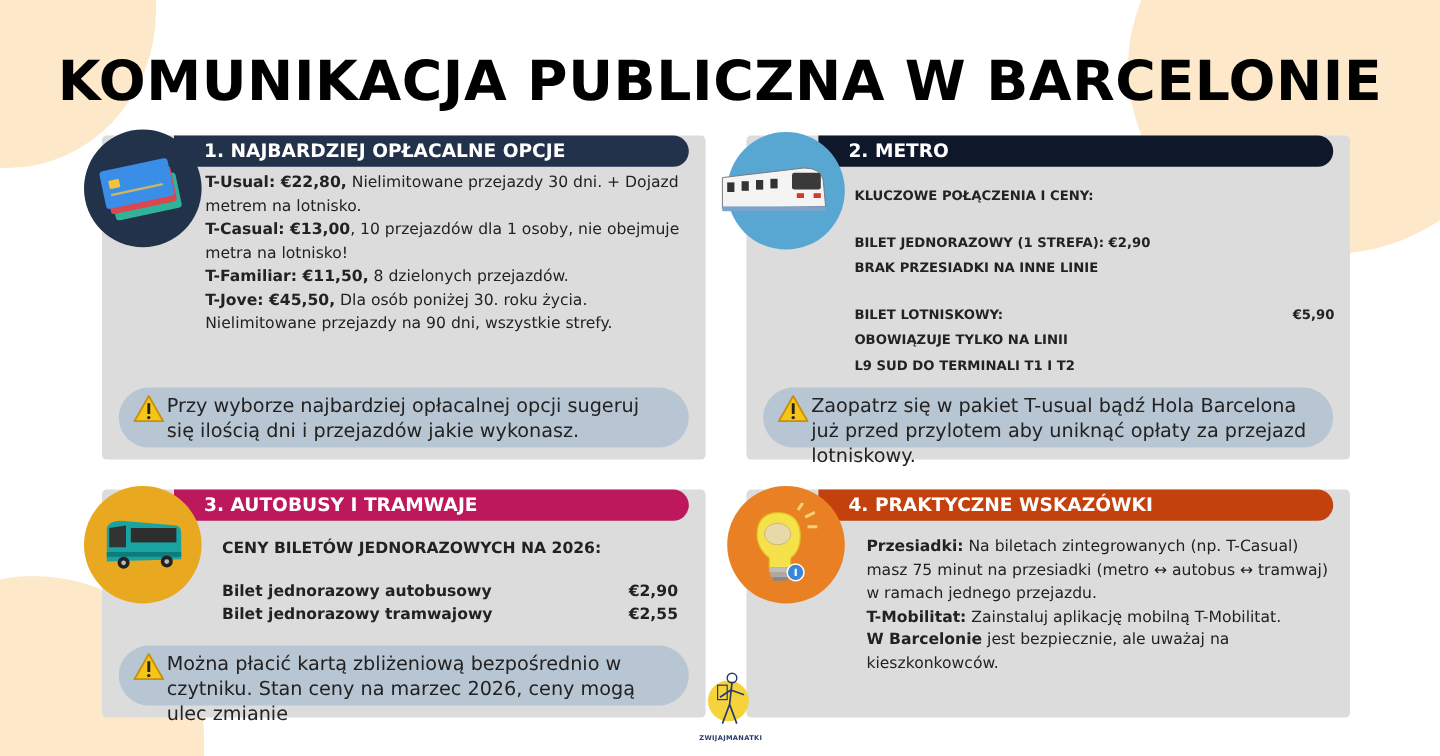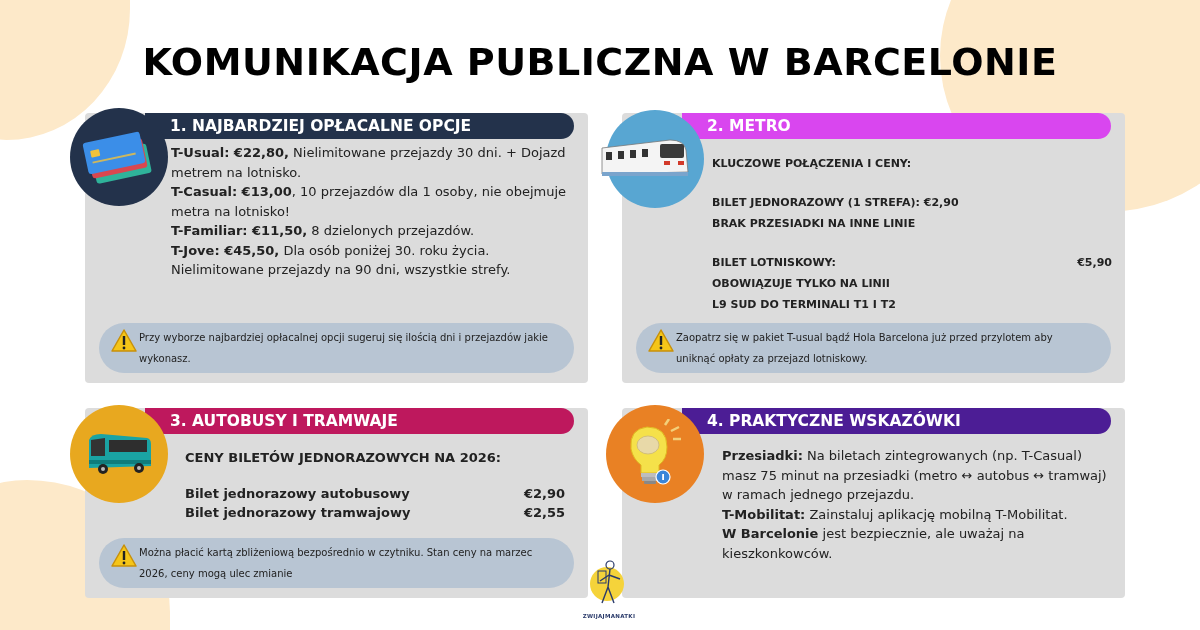--- a/index.html
+++ b/index.html
@@ -6,40 +6,40 @@
   html, body { width: 1200px; height: 630px; overflow: hidden; background: #ffffff; }
   body { position: relative; font-family: "DejaVu Sans", "Liberation Sans", sans-serif; color: #1a1a1a; }
 
   .blob { position: absolute; background: #fde9c9; z-index: 0; }
   .blob-tl2 { left: -40px; top: -40px; width: 170px; height: 180px; border-radius: 0 0 80% 30%; }
   .blob-tr { left: 940px; top: -100px; width: 330px; height: 312px; border-radius: 50%; }
   .blob-bl { left: -90px; top: 480px; width: 260px; height: 240px; border-radius: 45% 55% 0 0; }
 
   .title {
     position: absolute; top: 40px; left: 0; width: 1200px; text-align: center;
-    font-family: "DejaVu Sans", sans-serif; font-weight: bold; font-size: 38px;
+    font-family: "DejaVu Sans", sans-serif; font-weight: bold; font-size: 46px;
     letter-spacing: 0.5px; color: #000; z-index: 2;
   }
 
   .card {
     position: absolute; background: #dcdcdc; border-radius: 4px; z-index: 1;
   }
   .c1 { left: 85px;  top: 113px; width: 503px; height: 270px; }
   .c2 { left: 622px; top: 113px; width: 503px; height: 270px; }
   .c3 { left: 85px;  top: 408px; width: 503px; height: 190px; }
   .c4 { left: 622px; top: 408px; width: 503px; height: 190px; }
 
   .head {
     position: absolute; top: 0; left: 60px; right: 14px; height: 26px; border-radius: 0 14px 14px 0;
     color: #fff; font-weight: bold; font-size: 15.5px; line-height: 26px; padding-left: 25px;
   }
   .h-navy { background: #23324b; }
-  .h-blue { background: #d946ef; }
+  .h-blue { background: #0f172a; }
   .h-gold { background: #be185d; }
-  .h-orange { background: #4c1d95; }
+  .h-orange { background: #c2410c; }
 
   .circle {
     position: absolute; width: 98px; height: 98px; border-radius: 50%; z-index: 3;
     display: flex; align-items: center; justify-content: center;
   }
   .ci1 { left: 70px; top: 108px; background: #23324b; }
   .ci2 { left: 606px; top: 110px; background: #58a6d2; }
   .ci3 { left: 70px; top: 405px; background: #e8a81f; }
   .ci4 { left: 606px; top: 405px; background: #e98124; }
 
@@ -50,21 +50,21 @@
   .b2 { left: 90px; top: 40px; width: 400px; font-weight: bold; font-size: 11px; line-height: 21px; }
   .b3 { left: 100px; top: 40px; width: 380px; font-weight: bold; }
   .b4 { left: 100px; top: 38px; width: 390px; }
   .row { display: flex; justify-content: space-between; }
   .row .lbl { width: 241px; }
   .row .val { }
   .spacer { height: 18px; }
 
   .note {
     position: absolute; left: 14px; right: 14px; background: #b8c5d3; border-radius: 26px;
-    font-size: 10px; line-height: 21px; color: #222; padding: 4px 18px 4px 40px; z-index: 2;
+    font-size: 16px; line-height: 21px; color: #222; padding: 4px 18px 4px 40px; z-index: 2;
   }
   .n1 { top: 210px; height: 50px; }
   .n2 { top: 210px; height: 50px; }
   .n3 { top: 130px; height: 50px; }
   .warn { position: absolute; left: 12px; top: 6px; width: 26px; height: 24px; }
 
   .logo { position: absolute; left: 578px; top: 557px; width: 62px; height: 70px; z-index: 3; text-align: center; }
   .logo-sun { position: absolute; left: 12px; top: 10px; width: 34px; height: 34px; border-radius: 50%; background: #f5d33a; }
   .logo-text { position: absolute; left: 0; top: 56px; width: 62px; font-size: 5.5px; font-weight: bold; color: #2a3a6a; letter-spacing: 0.3px; }
 </style>

